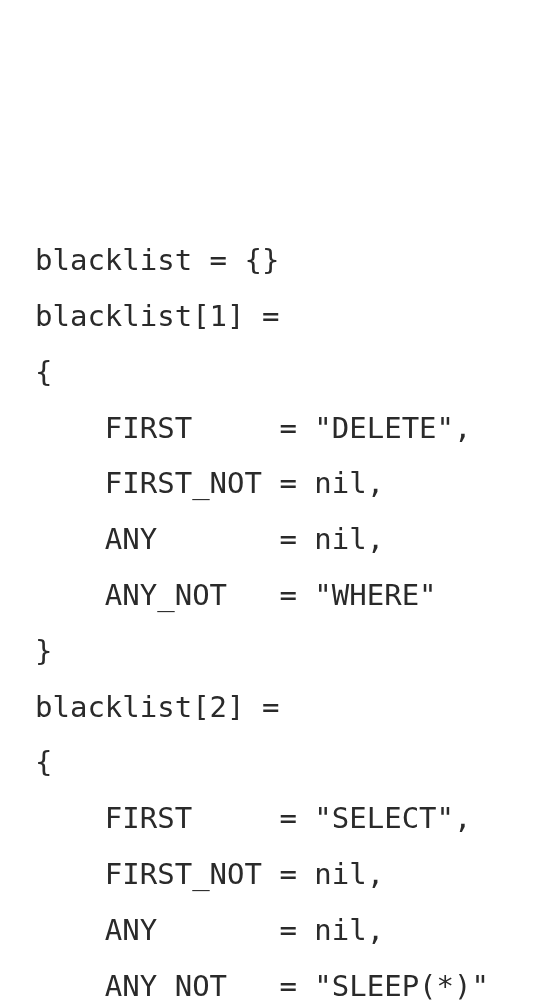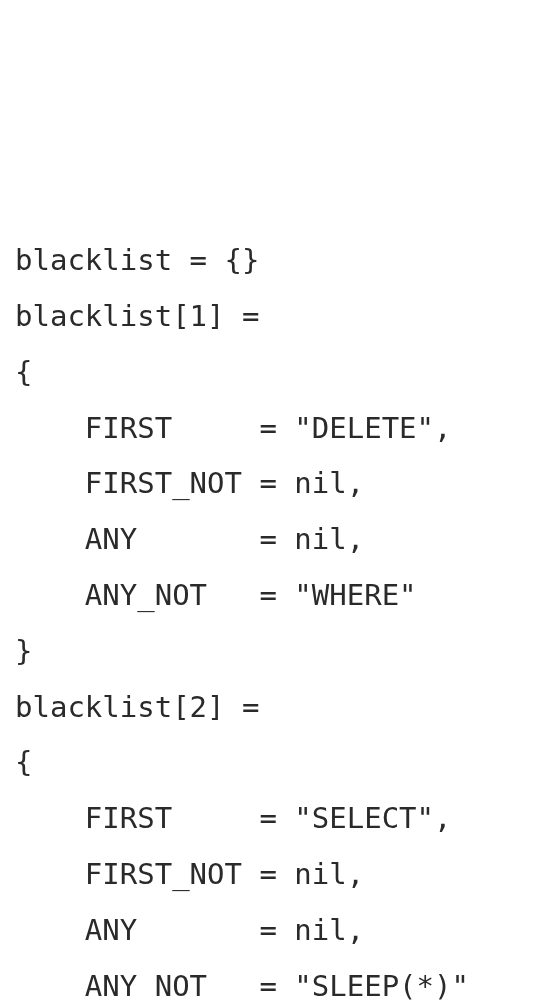--- a/index.html
+++ b/index.html
@@ -10,20 +10,21 @@
     font-size: 29px;
     line-height: 55.8px;
     color: #2a2a2a;
     white-space: pre;
     width: 541px;
     box-sizing: border-box;
     overflow: hidden;
   }
   .code-line {
     display: block;
+    margin-left: 20px;
   }
 </style>
 </head>
 <body>
 
 
 
 <div><span class="code-line">blacklist = {}</span><span class="code-line">blacklist[1] =</span><span class="code-line">{</span><span class="code-line">    FIRST     = "DELETE",</span><span class="code-line">    FIRST_NOT = nil,</span><span class="code-line">    ANY       = nil,</span><span class="code-line">    ANY_NOT   = "WHERE"</span><span class="code-line">}</span><span class="code-line">blacklist[2] =</span><span class="code-line">{</span><span class="code-line">    FIRST     = "SELECT",</span><span class="code-line">    FIRST_NOT = nil,</span><span class="code-line">    ANY       = nil,</span><span class="code-line">    ANY_NOT   = "SLEEP(*)"</span></div>
 
 

